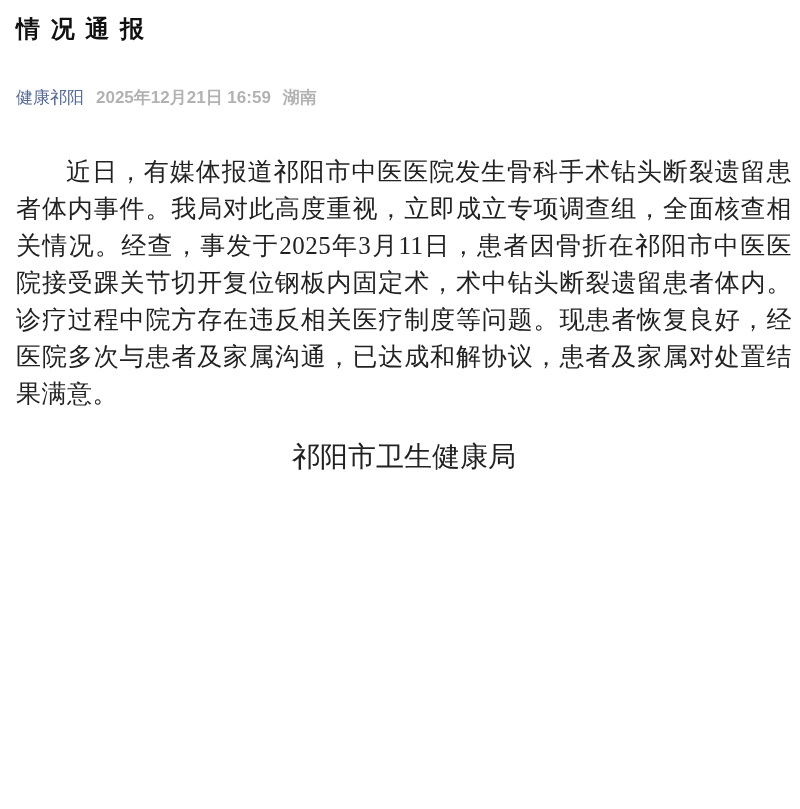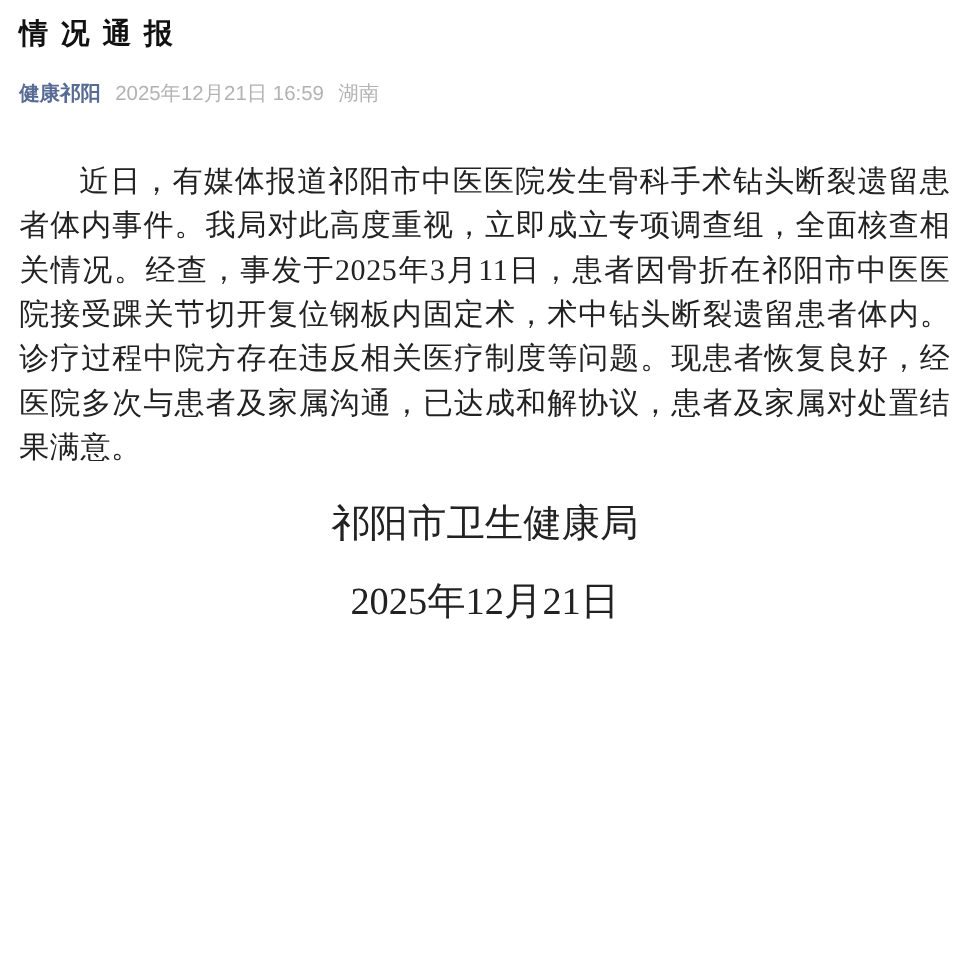--- a/index.html
+++ b/index.html
@@ -29,41 +29,42 @@
     font-family: "Liberation Sans", "DejaVu Sans", sans-serif;
     font-size: 17px;
     margin-bottom: 44px;
     display: flex;
     align-items: baseline;
     gap: 12px;
     white-space: nowrap;
   }
   .account-name {
     color: #576b95;
-    font-weight: 700;
+    font-weight: 400;
     cursor: pointer;
     text-decoration: none;
+    margin-top: 20px;
   }
   .timestamp, .location {
     color: #b2b2b2;
-    font-weight: 400;
+    font-weight: 700;
   }
   .body-text p {
     font-family: Liberation Serif, serif;
     font-size: 25px;
     line-height: 37px;
     color: #222222;
     margin: 0 0 26px 0;
     text-indent: 2em;
     text-align: justify;
     letter-spacing: 0.5px;
   }
   .centered-line {
     font-family: "Liberation Serif", "DejaVu Serif", serif;
-    font-size: 32px;
+    font-size: 28px;
     line-height: 37px;
     color: #222222;
     text-align: center;
     margin: 0;
   }
   .signature {
     margin-top: 26px;
   }
   .signature-date {
     margin-top: 28px;
@@ -81,15 +82,14 @@
     <span class="timestamp">2025年12月21日 16:59</span>
     <span class="location">湖南</span>
   </div>
 
   <div class="body-text">
     <p>近日，有媒体报道祁阳市中医医院发生骨科手术钻头断裂遗留患者体内事件。我局对此高度重视，立即成立专项调查组，全面核查相关情况。经查，事发于2025年3月11日，患者因骨折在祁阳市中医医院接受踝关节切开复位钢板内固定术，术中钻头断裂遗留患者体内。诊疗过程中院方存在违反相关医疗制度等问题。现患者恢复良好，经医院多次与患者及家属沟通，已达成和解协议，患者及家属对处置结果满意。</p>
   </div>
 
   <p class="centered-line signature">祁阳市卫生健康局</p>
 
-  <p class="centered-line signature-date">2025年12月21日</p>
 
 </div>
 
 </body></html>

